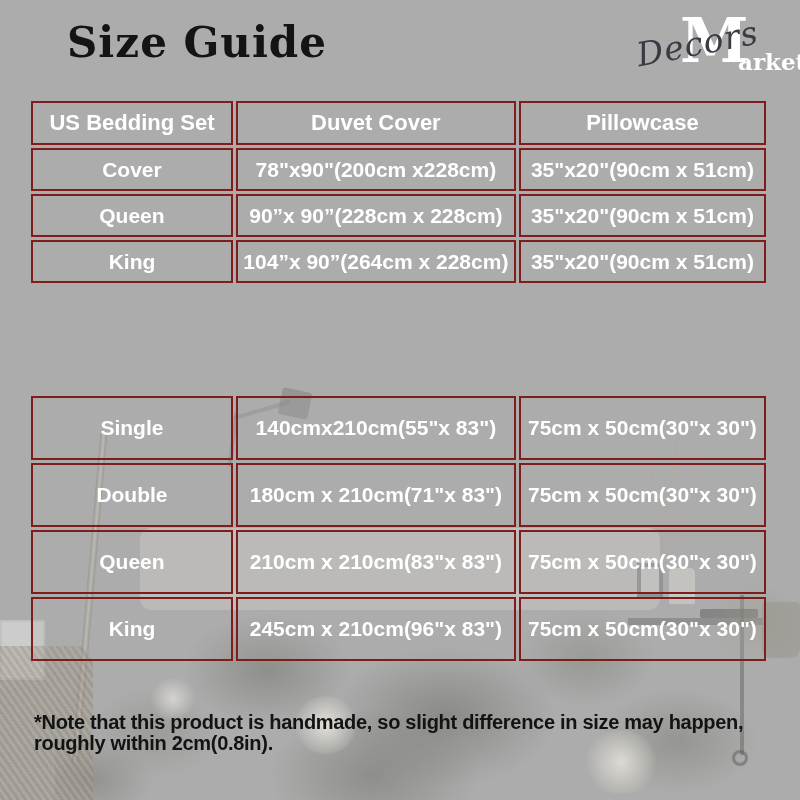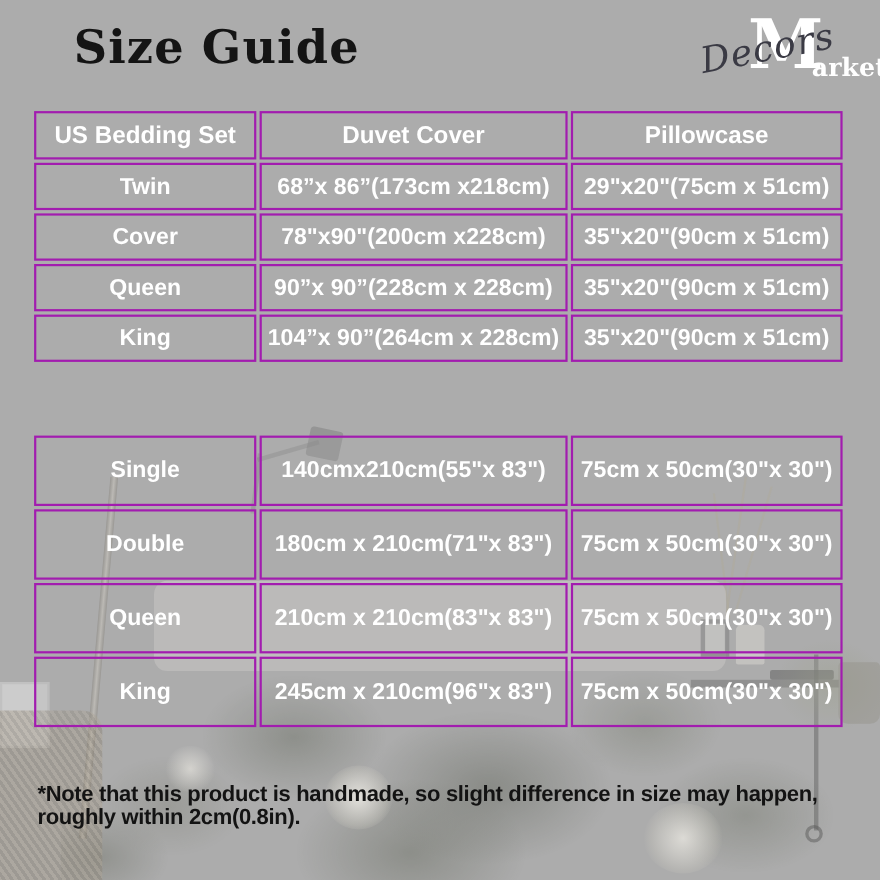--- a/index.html
+++ b/index.html
@@ -68,21 +68,21 @@
     font-weight:bold; font-size:23px; color:#ffffff; }
 
   
   table.size-table {
     position:absolute; left:28px; width:741px;
     border-collapse:separate; border-spacing:3px; table-layout:fixed;
   }
   #table-us { top:98px; }
   #table-au { top:393px; }
   .size-table th, .size-table td {
-    border:2px solid #a21caf;
+    border:2px solid #7f1d1d;
     background:rgba(172,172,172,.22);
     color:#ffffff; font-weight:bold; text-align:center; vertical-align:middle;
     padding:0; overflow:hidden; white-space:nowrap;
   }
   .size-table th { font-size:22px; height:44px; }
   #table-us td { font-size:21px; height:43px; }
   #table-au td { font-size:21px; height:64px; }
 
   
   .notes { position:absolute; left:34px; top:674px; width:757px; color:#131313;margin-top:38px; }
@@ -133,25 +133,20 @@
       <col style="width:38.4%">
       <col style="width:33.9%">
     </colgroup>
   <tbody>
       <tr>
     <th>US Bedding Set</th>
     <th>Duvet Cover</th>
     <th>Pillowcase</th>
   </tr>
   <tr>
-    <td>Twin</td>
-    <td>68”x 86”(173cm x218cm)</td>
-    <td>29"x20"(75cm x 51cm)</td>
-  </tr>
-  <tr>
     <td>Cover</td>
     <td>78"x90"(200cm x228cm)</td>
     <td>35"x20"(90cm x 51cm)</td>
   </tr>
   <tr>
     <td>Queen</td>
     <td>90”x 90”(228cm x 228cm)</td>
     <td>35"x20"(90cm x 51cm)</td>
   </tr>
   <tr>

